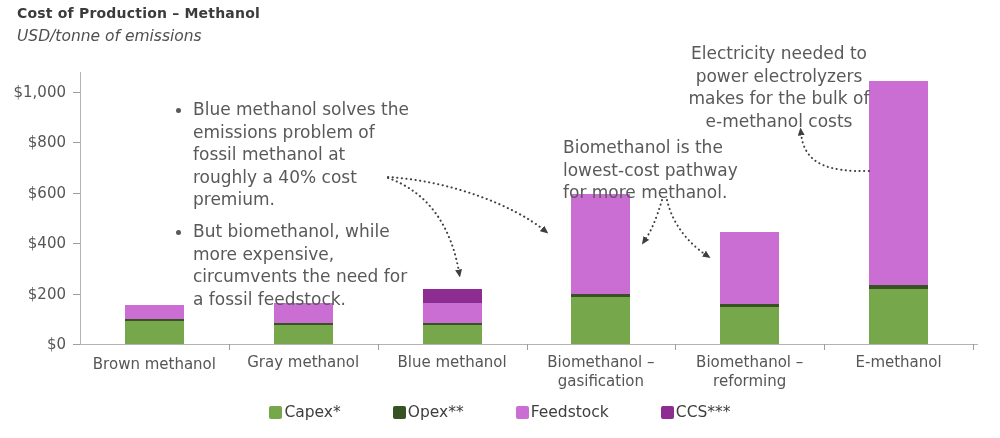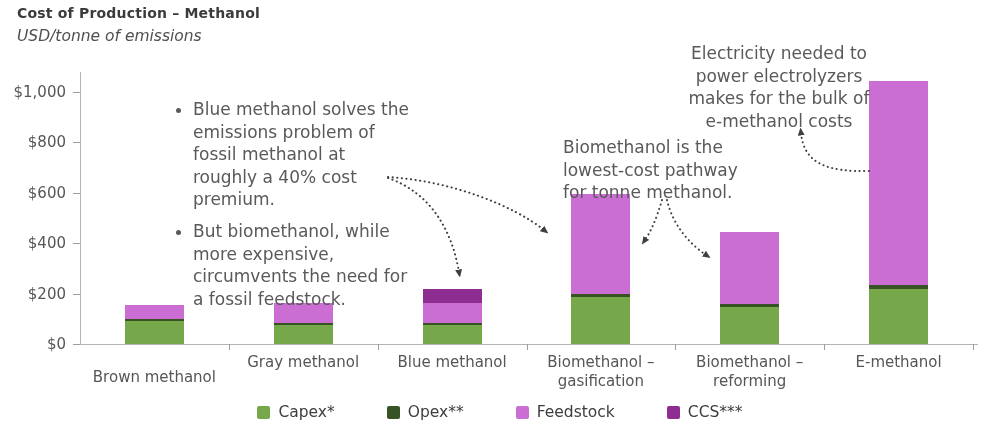--- a/index.html
+++ b/index.html
@@ -10,21 +10,21 @@
   .axis-line{position:absolute;background:#b3b3b3;}
   .tick{position:absolute;background:#9e9e9e;}
   .ytick-label{position:absolute;text-align:right;font-size:15px;color:#565656;}
   .cat-label{position:absolute;text-align:center;font-size:15px;color:#565656;white-space:pre-line;line-height:1.25;}
   .bar-seg{position:absolute;}
   .note{position:absolute;font-size:17px;color:#595959;line-height:1.33;}
   .bullets{margin:0;padding-left:17px;}
   .bullets li{margin-bottom:9px;}
   .note-center{text-align:center;}
   #legend{position:absolute;left:0;top:403px;width:1000px;display:flex;justify-content:center;gap:52px;}
-  .legend-item{display:flex;align-items:center;gap:8px;}
+  .legend-item{display:flex;align-items:center;gap:2px;}
   .legend-swatch{width:13px;height:13px;border-radius:2px;display:inline-block;}
   .legend-label{font-size:15.5px;color:#3d3d3d;}
   svg.arrows{position:absolute;left:0;top:0;pointer-events:none;}
 </style>
 </head>
 <body>
 
 <div id="stage">
   <div class="title">Cost of Production – Methanol</div>
   <div class="subtitle">USD/tonne of emissions</div>
@@ -46,21 +46,21 @@
       <div class="ytick-label" style="left: 8px; top: 83px; width: 58px;">$1,000</div>
       <div class="tick" style="left: 228.8px; top: 344px; width: 1px; height: 6px;"></div>
       <div class="tick" style="left: 377.7px; top: 344px; width: 1px; height: 6px;"></div>
       <div class="tick" style="left: 526.5px; top: 344px; width: 1px; height: 6px;"></div>
       <div class="tick" style="left: 675.3px; top: 344px; width: 1px; height: 6px;"></div>
       <div class="tick" style="left: 824.2px; top: 344px; width: 1px; height: 6px;"></div>
       <div class="tick" style="left: 973px; top: 344px; width: 1px; height: 6px;"></div>
       <div class="bar-seg" style="left: 124.9px; top: 321.3px; width: 59px; height: 22.7px; background: rgb(118, 167, 75);"></div>
       <div class="bar-seg" style="left: 124.9px; top: 319.3px; width: 59px; height: 2px; background: rgb(55, 83, 35);"></div>
       <div class="bar-seg" style="left: 124.9px; top: 304.9px; width: 59px; height: 14.4px; background: rgb(203, 110, 211);"></div>
-      <div class="cat-label" style="left: 74.4px; top: 368px; width: 160px;">Brown methanol</div>
+      <div class="cat-label" style="left: 74.4px; top: 355px; width: 160px;">Brown methanol</div>
       <div class="bar-seg" style="left: 273.7px; top: 325.1px; width: 59px; height: 18.9px; background: rgb(118, 167, 75);"></div>
       <div class="bar-seg" style="left: 273.7px; top: 323.1px; width: 59px; height: 2px; background: rgb(55, 83, 35);"></div>
       <div class="bar-seg" style="left: 273.7px; top: 302.9px; width: 59px; height: 20.2px; background: rgb(203, 110, 211);"></div>
       <div class="cat-label" style="left: 223.2px; top: 353px; width: 160px;">Gray methanol</div>
       <div class="bar-seg" style="left: 422.6px; top: 325.1px; width: 59px; height: 18.9px; background: rgb(118, 167, 75);"></div>
       <div class="bar-seg" style="left: 422.6px; top: 323.1px; width: 59px; height: 2px; background: rgb(55, 83, 35);"></div>
       <div class="bar-seg" style="left: 422.6px; top: 302.9px; width: 59px; height: 20.2px; background: rgb(203, 110, 211);"></div>
       <div class="bar-seg" style="left: 422.6px; top: 289.1px; width: 59px; height: 13.9px; background: rgb(141, 45, 146);"></div>
       <div class="cat-label" style="left: 372.1px; top: 353px; width: 160px;">Blue methanol</div>
       <div class="bar-seg" style="left: 571.4px; top: 297.4px; width: 59px; height: 46.6px; background: rgb(118, 167, 75);"></div>
@@ -79,21 +79,21 @@
       <div class="cat-label" style="left: 818.6px; top: 353px; width: 160px;">E-methanol</div>
     </div>
 
   <div class="note" style="left:176px;top:98px;width:238px;">
     <ul class="bullets">
       <li>Blue methanol solves the emissions problem of fossil methanol at roughly a 40% cost premium.</li>
       <li>But biomethanol, while more expensive, circumvents the need for a fossil feedstock.</li>
     </ul>
   </div>
 
-  <div class="note" style="left:563px;top:136px;width:200px;">Biomethanol is the lowest-cost pathway for tonne methanol.</div>
+  <div class="note" style="left:563px;top:136px;width:200px;">Biomethanol is the lowest-cost pathway for more methanol.</div>
 
   <div class="note note-center" style="left:688px;top:42px;width:182px;">Electricity needed to power electrolyzers makes for the bulk of e-methanol costs</div>
 
   <svg class="arrows" width="1000" height="438">
     <defs>
       <marker id="ah" orient="auto" markerWidth="8" markerHeight="8" refX="2.5" refY="3.5" markerUnits="userSpaceOnUse">
         <path d="M0,0 L8,3.5 L0,7 Z" fill="#3f3f3f"></path>
       </marker>
     </defs>
     <g fill="none" stroke="#3f3f3f" stroke-width="2" stroke-linecap="round" stroke-dasharray="0.2 4.4">

